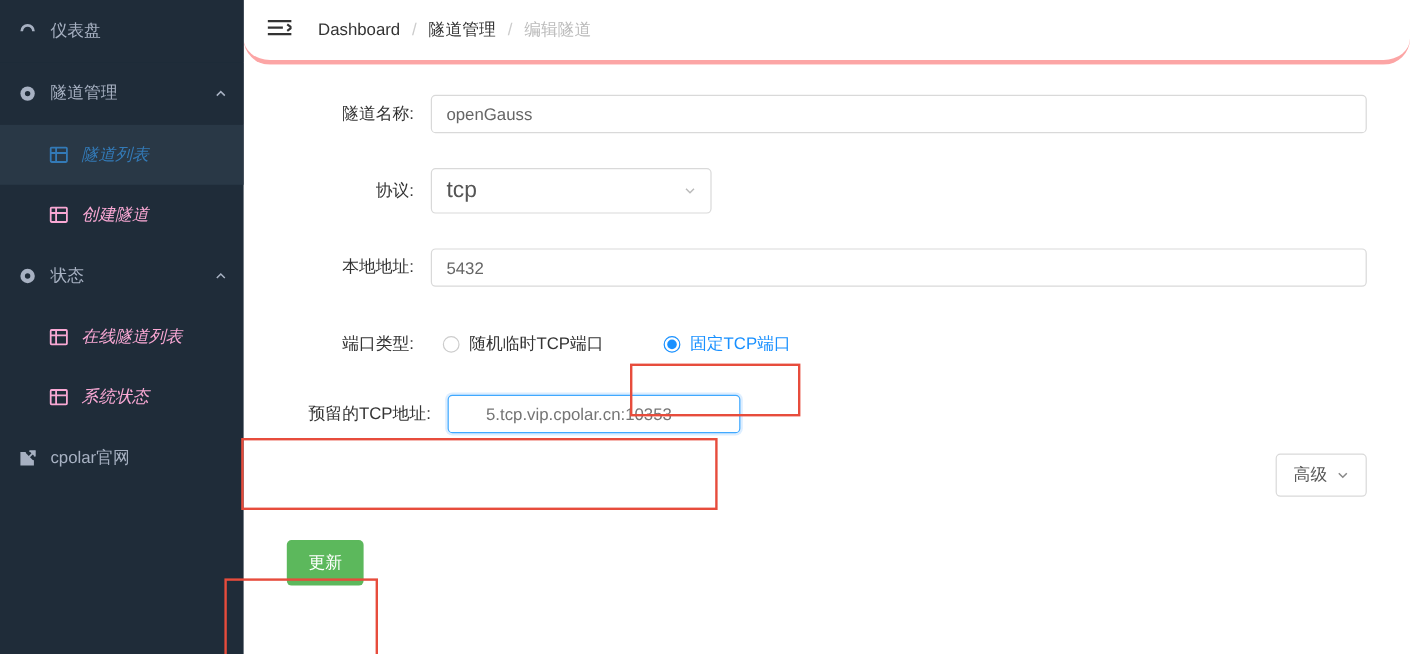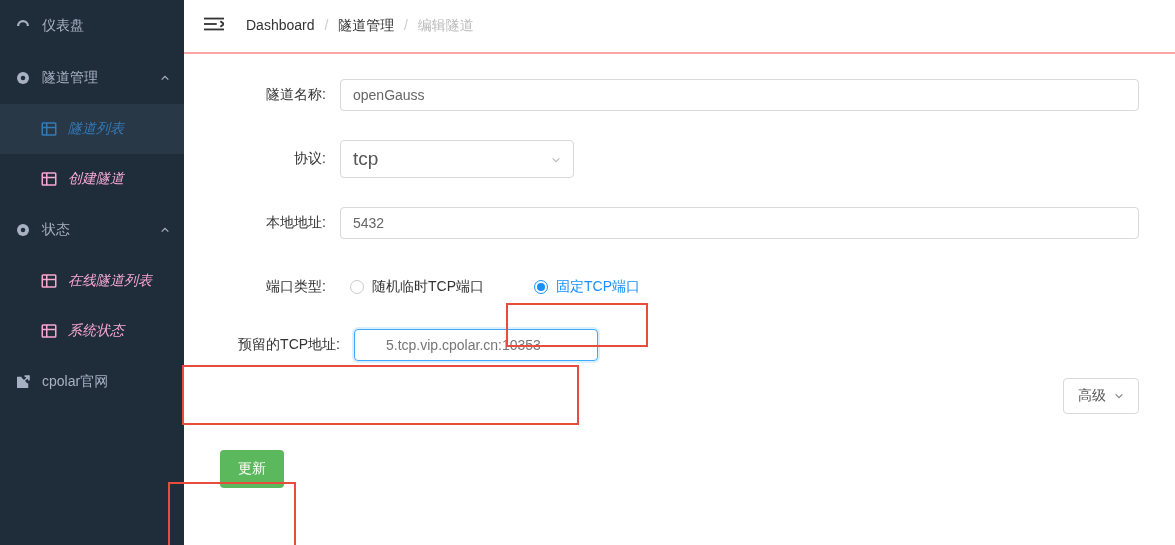--- a/index.html
+++ b/index.html
@@ -1,35 +1,35 @@
 <!DOCTYPE html>
 <html><head>
 <meta charset="utf-8">
 <style>
 * { margin:0; padding:0; box-sizing:border-box; font-family:-apple-system,"PingFang SC","Microsoft YaHei",Arial,sans-serif; }
 html,body { height:545px; width:1175px; overflow:hidden; }
 body { display:flex; background:#fff; color:#333; }
 
 
-.sidebar { width:184px; background:#1f2c39; color:#a7b1c2; display:flex; flex-direction:column; font-size:14px; }
+.sidebar { width:203px; background:#1f2c39; color:#a7b1c2; display:flex; flex-direction:column; font-size:14px; }
 .side-item { display:flex; align-items:center; height:52px; padding:0 14px; position:relative; cursor:pointer; }
 .side-sub  { height:50px; padding-left:40px;font-style:italic; }
 .side-item.active { background:#293846; color:#337ab7; }
 .side-sub:not(.active){ color:#f9a8d4; }
 .side-icon { width:18px; height:18px; margin-right:10px; display:inline-flex; align-items:center; justify-content:center; }
 .side-icon svg { fill:currentColor; }
 .side-label { flex:1; }
 .chevron { position:absolute; right:14px; }
 .chevron svg { width:10px; height:10px; stroke:currentColor; fill:none; stroke-width:1.5; }
 .side-header { background:#1f2c39; }
 .side-group-open { background:#1f2c39; }
 
 
 .main { flex:1; display:flex; flex-direction:column; }
-.topbar { height:54px; border-bottom:2px solid #fca5a5; display:flex; align-items:center; padding:16px 20px; }
+.topbar { height:54px; border-bottom:4px solid #fca5a5; display:flex; align-items:center; padding:16px 20px;border-radius:22px; }
 .menu-toggle { margin-right:22px; cursor:pointer; }
 .menu-toggle svg { width:20px; height:14px; stroke:#333; fill:none; stroke-width:2; }
 .breadcrumb { font-size:14px; color:#333; }
 .breadcrumb .sep { color:#ccc; margin:0 6px; }
 .breadcrumb .muted { color:#bbb; }
 
 
 .form-area { padding:22px 36px 0 36px; position:relative; }
 .row { display:flex; align-items:center; min-height:38px; margin-bottom:26px; }
 .row.port-row { margin-top:20px; margin-bottom:20px; }

